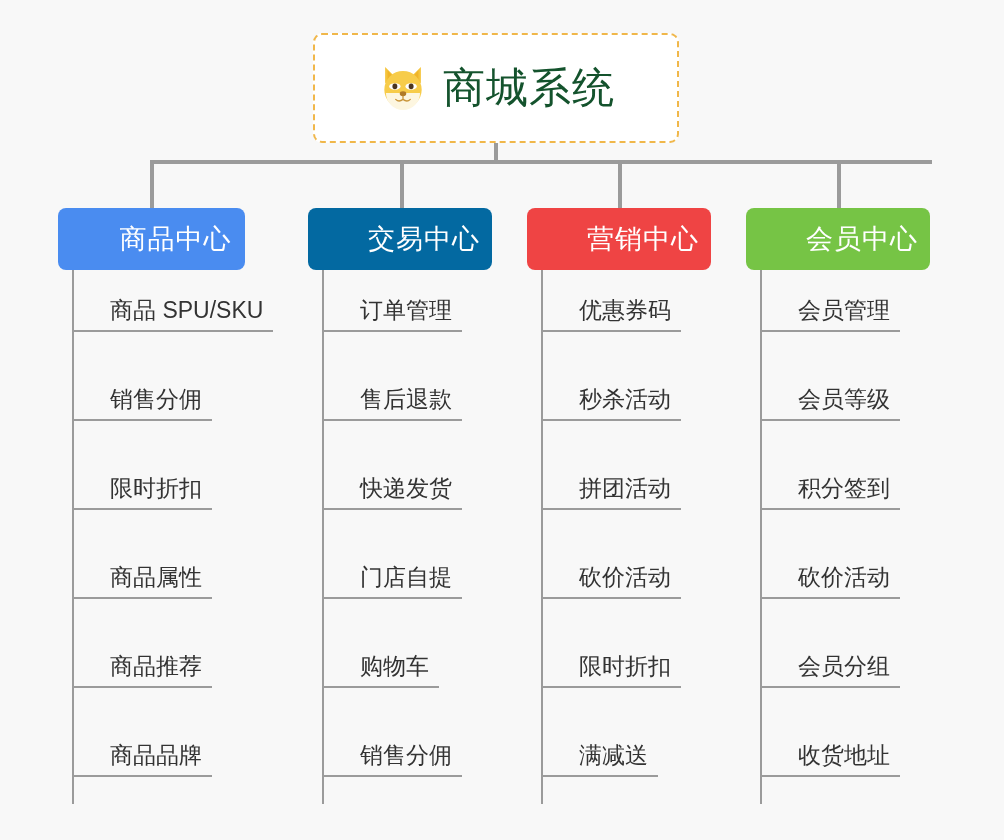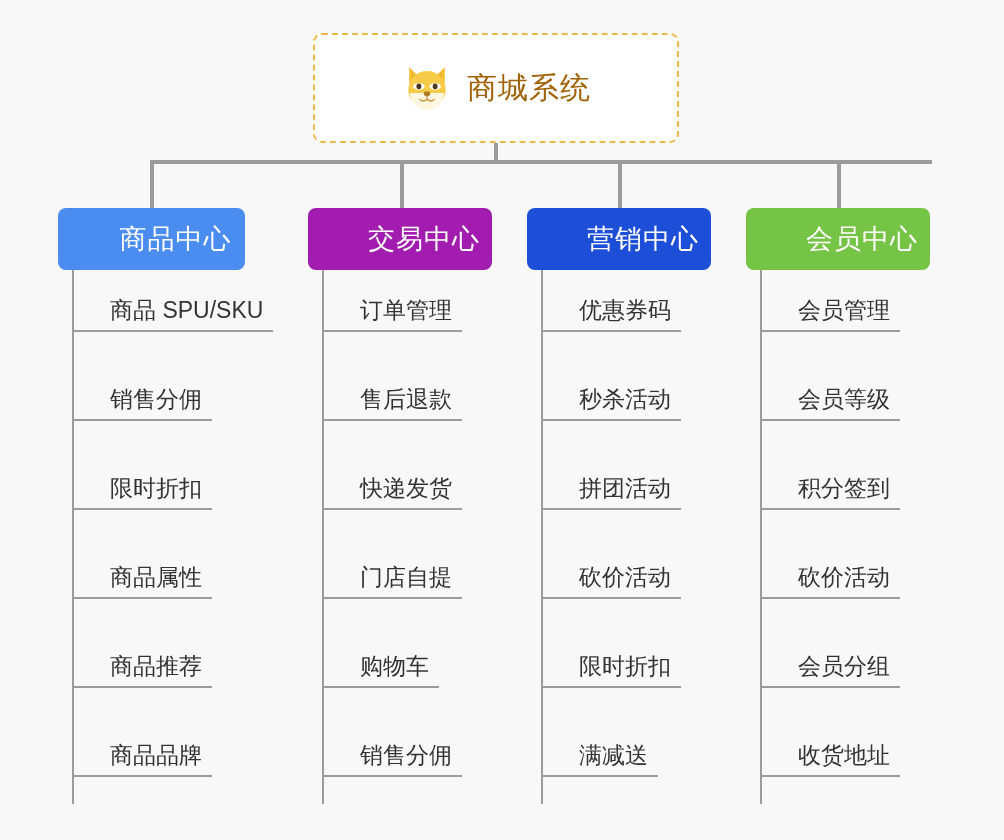--- a/index.html
+++ b/index.html
@@ -35,23 +35,23 @@
     justify-content: center;
     gap: 14px;
   }
   .root-icon {
     width: 52px;
     height: 52px;
     flex: 0 0 52px;
     display: block;
   }
   .root-title {
-    font-size: 30px;
+    font-size: 42px;
     line-height: 1;
-    color: #a16207;
+    color: #14532d;
     letter-spacing: 1px;
     white-space: nowrap;
   }
 
   
   .bus-stem {
     position: absolute;
     left: 494px;
     top: 143px;
     width: 4px;
@@ -171,21 +171,21 @@
       <div class="leaf-item">
           <span class="leaf-label">商品推荐</span>
         </div>
       <div class="leaf-item">
           <span class="leaf-label">商品品牌</span>
         </div>
     </div>
   </div>
 
   <div class="column" style="left:308px; width:184px;">
-    <div class="cat-box" style="background:#a21caf;">
+    <div class="cat-box" style="background:#0369a1;">
       <span>交易中心</span>
     </div>
     <div class="leaf-list">
       <div class="leaf-item">
           <span class="leaf-label">订单管理</span>
         </div>
       <div class="leaf-item">
           <span class="leaf-label">售后退款</span>
         </div>
       <div class="leaf-item">
@@ -197,21 +197,21 @@
       <div class="leaf-item">
           <span class="leaf-label">购物车</span>
         </div>
       <div class="leaf-item">
           <span class="leaf-label">销售分佣</span>
         </div>
     </div>
   </div>
 
   <div class="column" style="left:527px; width:184px;">
-    <div class="cat-box" style="background:#1d4ed8;">
+    <div class="cat-box" style="background:#ef4444;">
       <span>营销中心</span>
     </div>
     <div class="leaf-list">
       <div class="leaf-item">
           <span class="leaf-label">优惠券码</span>
         </div>
       <div class="leaf-item">
           <span class="leaf-label">秒杀活动</span>
         </div>
       <div class="leaf-item">

